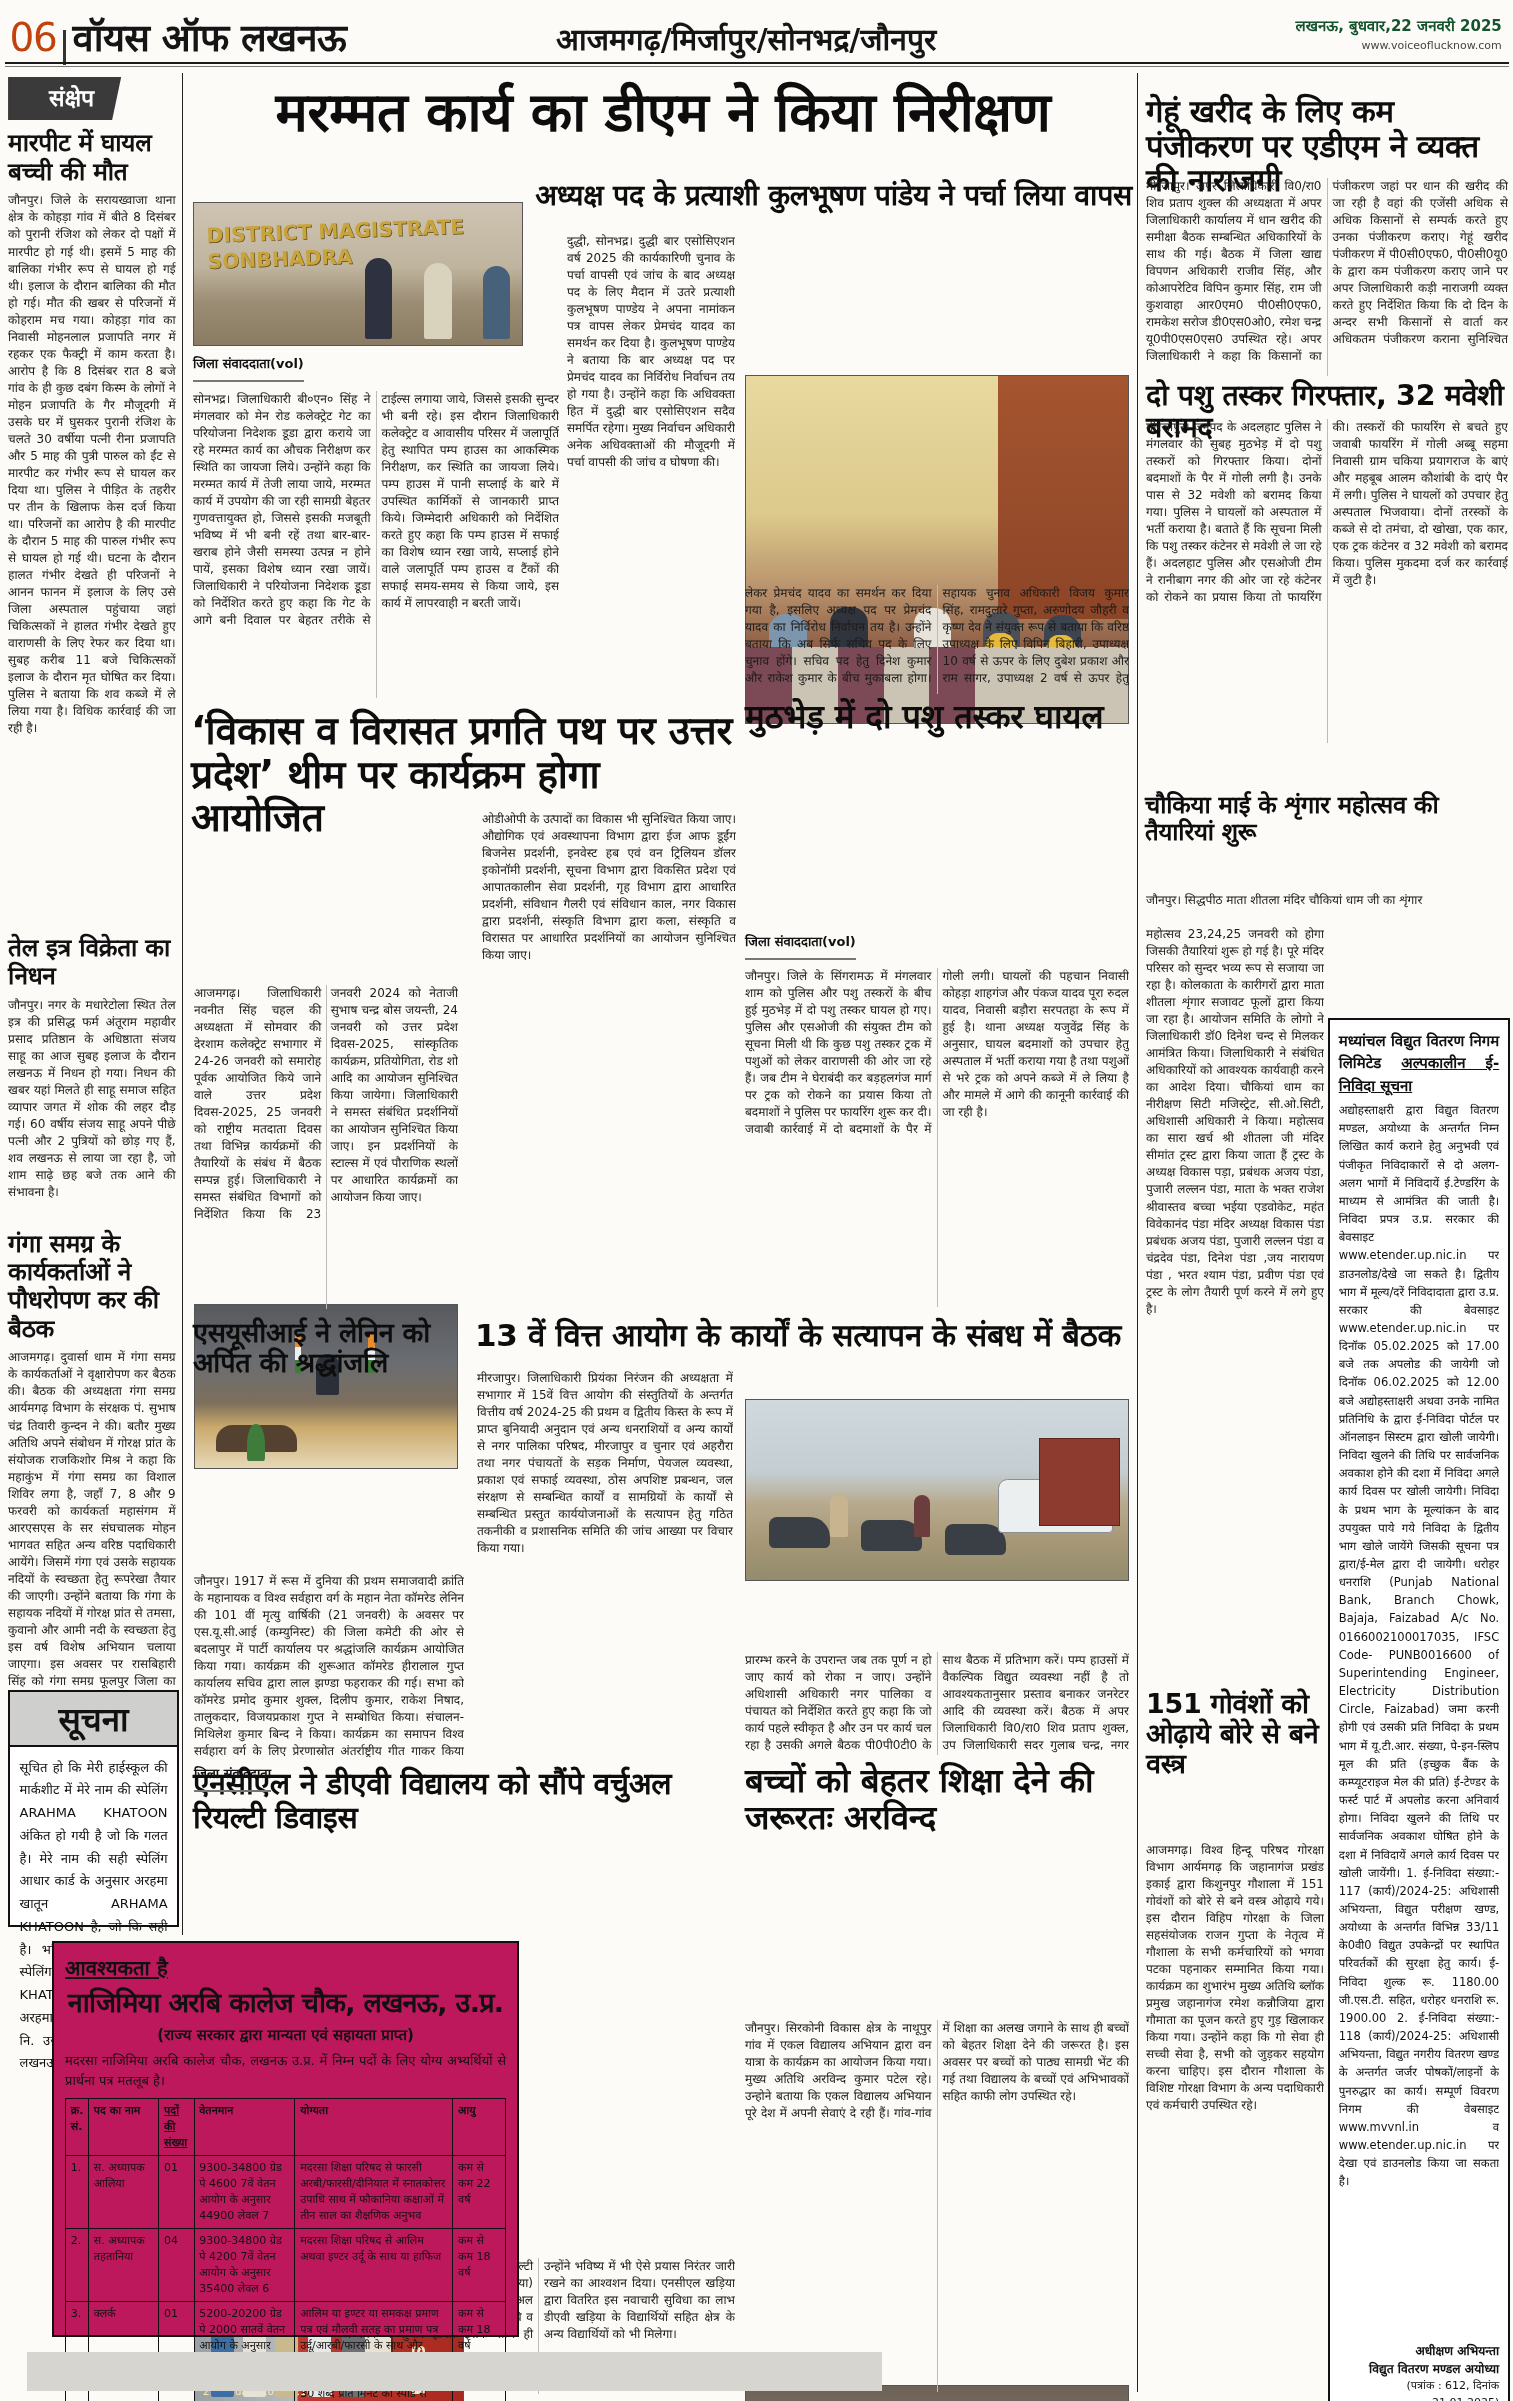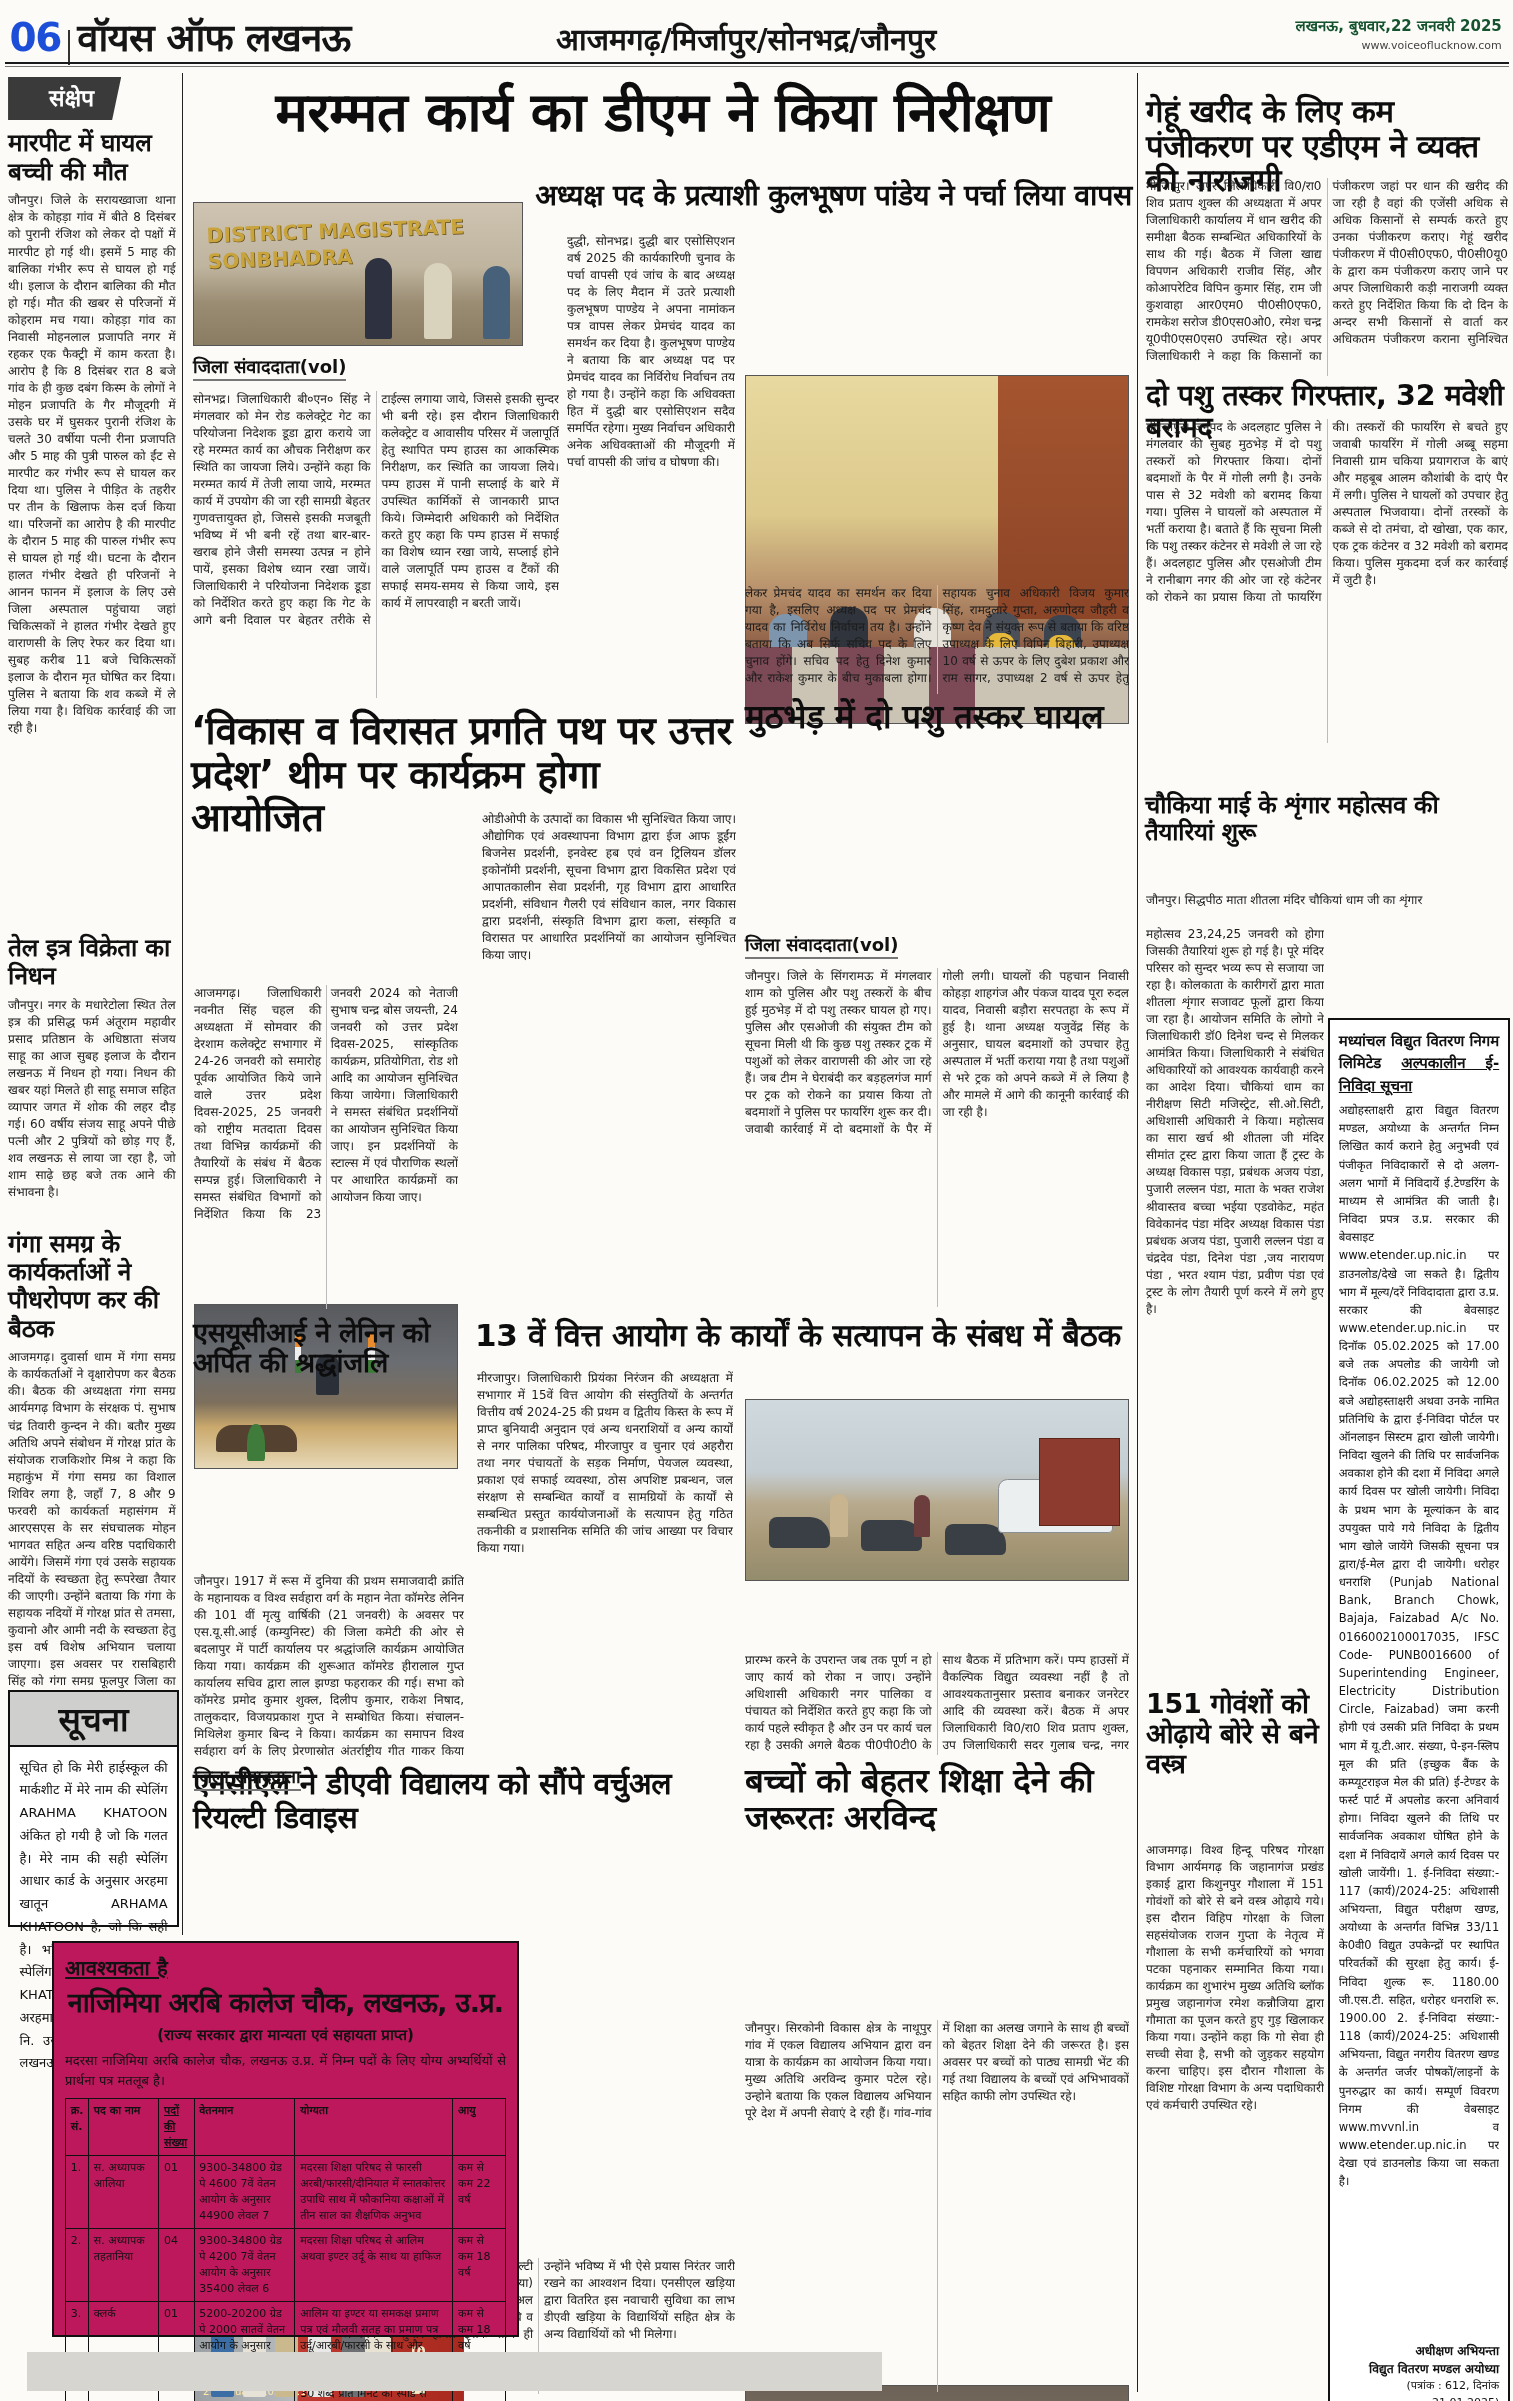--- a/index.html
+++ b/index.html
@@ -5,29 +5,29 @@
   * { margin:0; padding:0; box-sizing:border-box; }
   html,body { background:#e9e7e2; }
   body { font-family:"DejaVu Sans", sans-serif; }
   #page {
     position:relative; width:1514px; height:2401px; margin:0 auto;
     background:#fcfbf8; color:#111; overflow:hidden;
   }
   .abs { position:absolute; }
   
   .mast-rule { position:absolute; left:5.4px; right:5.4px; height:2px; background:#1a1a1a; }
-  .pageno { font-size:39px; font-weight:700; color:#1d4ed8; letter-spacing:-1.4px; }
+  .pageno { font-size:39px; font-weight:400; color:#c2410c; letter-spacing:-1.4px; }
   .pbar { display:inline-block; width:2.7px; height:35px; background:#333; margin:0 6.8px; vertical-align:middle;}
   .papername { font-size:38px; font-weight:800; color:#151515; letter-spacing:-0.7px; }
   .edition { font-size:30px; font-weight:800; color:#151515; }
   .dateline { font-size:15px; font-weight:700; color:#14532d; text-align:right; }
   .website { font-size:11px; color:#444; text-align:right; margin-top:4.1px;}
   
   .hl { font-weight:800; color:#0d0d0d; line-height:1.12; letter-spacing:-0.3px; }
-  .byline { font-size:18px; font-weight:700; border-bottom:2.7px solid #777; padding-bottom:1px; display:inline-block; }
+  .byline { font-size:13px; font-weight:700; border-bottom:2.7px solid #777; padding-bottom:8px; display:inline-block; }
   .bt { font-size:12px; line-height:1.42; text-align:justify; color:#1c1c1c; overflow:hidden; }
   .bt::first-letter {}
   .cols2 { column-count:2; column-gap:11px; column-rule:0.7px solid #bbb; }
   .rule-r { border-right:1.4px solid #222; }
   .rule-l { border-left:1.4px solid #222; }
   
   .badge {
     background:#3a3a3a; color:#fff; font-size:23px; font-weight:800;
     padding:4.1px 27px 6.8px 41px; display:inline-block;
     clip-path: polygon(0 0, 100% 0, 92% 100%, 0 100%);

